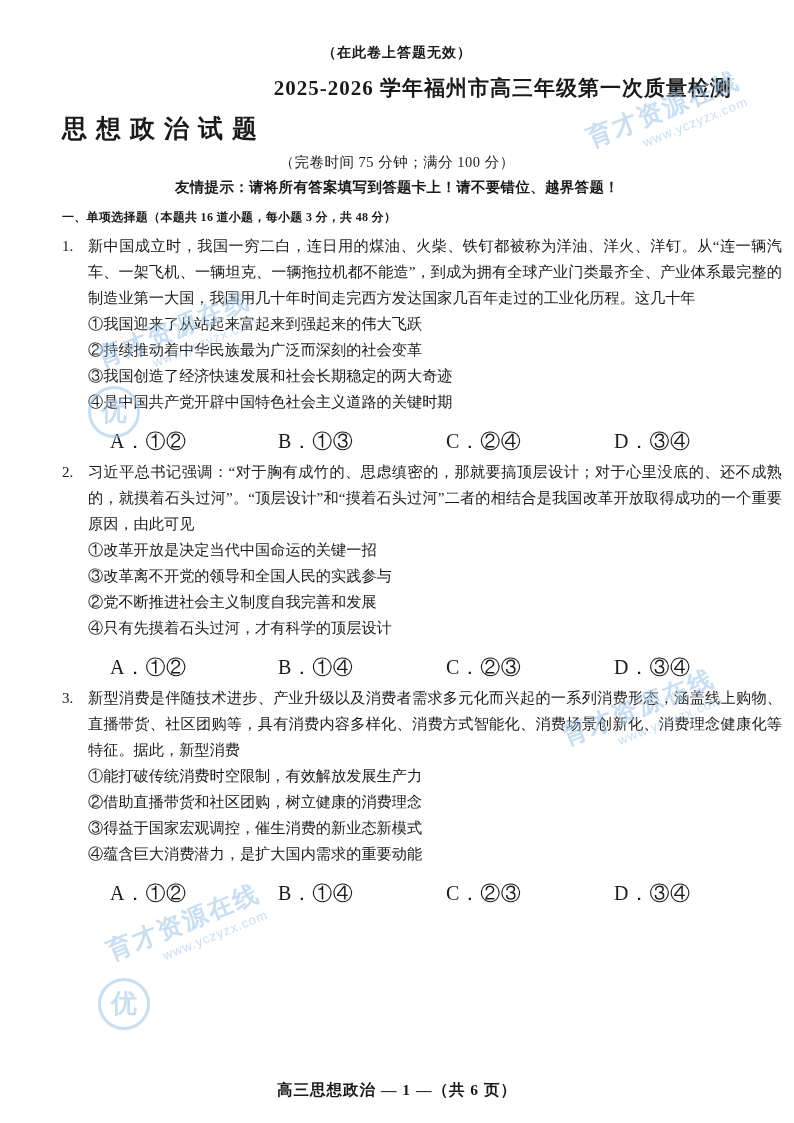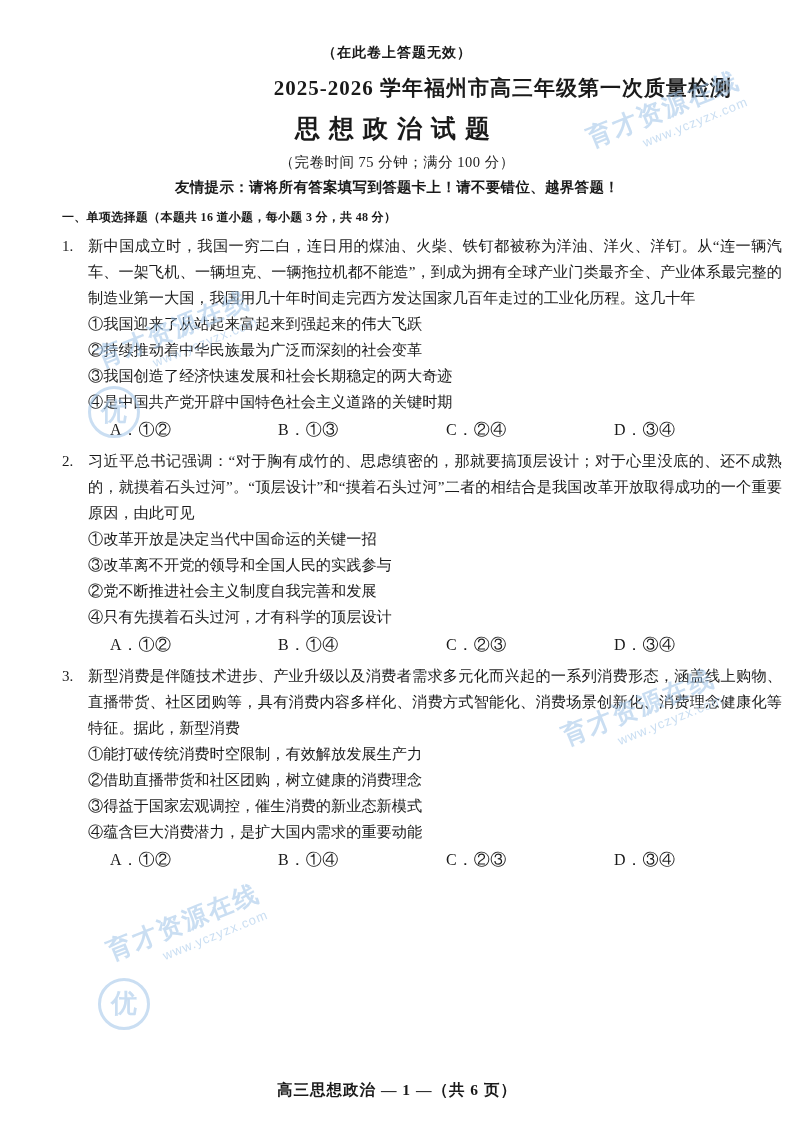--- a/index.html
+++ b/index.html
@@ -71,21 +71,21 @@
     letter-spacing: 1px;
   }
   .exam-title {
     text-align: right;
     font-size: 21px;
     font-weight: bold;
     letter-spacing: 1px;
     margin: 0 0 10px 0;
   }
   .subject-title {
-    text-align: center;
+    text-align: left;
     font-size: 25px;
     font-weight: bold;
     letter-spacing: 9px;
     margin: 0 0 8px 0;
   }
   .time-score {
     text-align: center;
     font-size: 14.5px;
     margin: 0 0 6px 0;
     letter-spacing: .5px;
@@ -131,23 +131,23 @@
     text-justify: inter-ideograph;
     margin: 0;
   }
   .q-item {
     font-size: 15.2px;
     line-height: 26px;
     margin: 0;
   }
   .opts {
     display: flex;
-    font-size: 16px;
+    font-size: 20px;
     line-height: 28px;
-    margin-top: 1px;
+    margin-top: 12px;
     padding-left: 22px;
     font-family: Liberation Serif, serif;
   }
   .opts span {
     width: 168px;
     flex: 0 0 168px;
     letter-spacing: .5px;
   }
 
   

